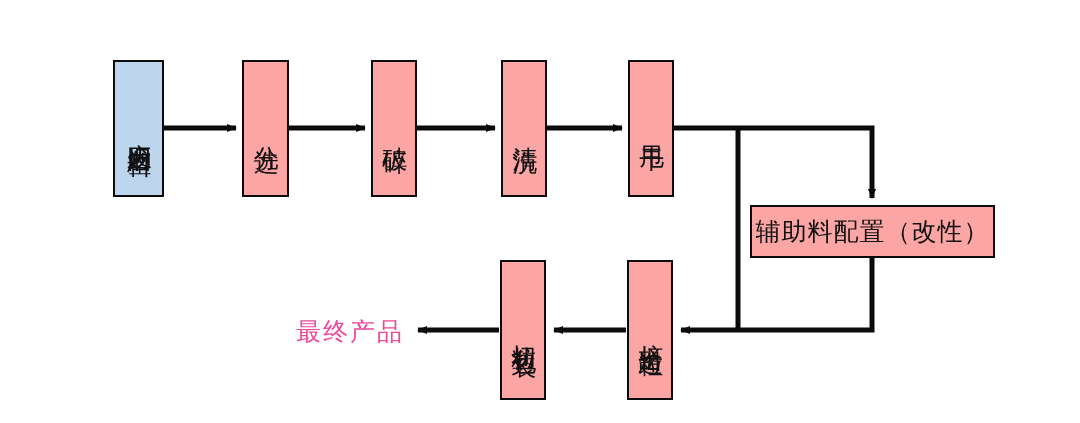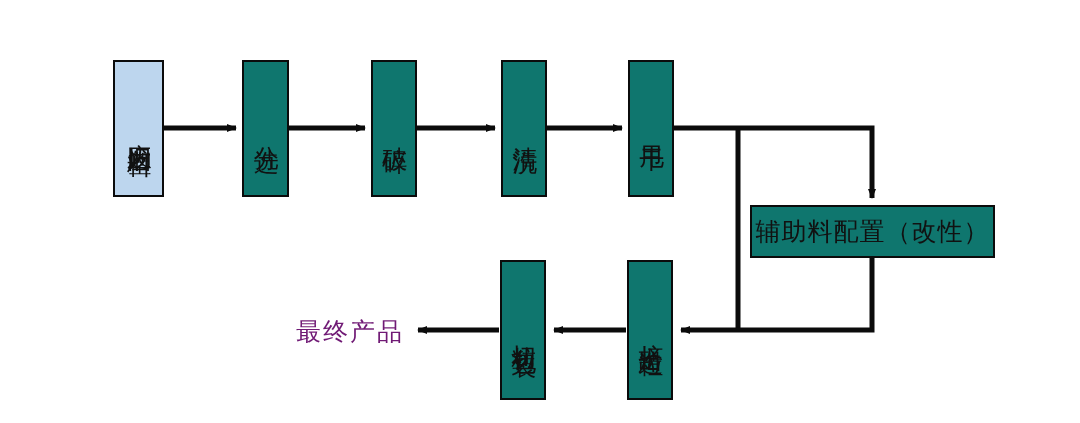--- a/index.html
+++ b/index.html
@@ -21,21 +21,21 @@
     position: absolute;
     left: 0;
     top: 0;
     width: 1080px;
     height: 423px;
   }
   .node {
     position: absolute;
     box-sizing: border-box;
     border: 2.5px solid #0b0b0b;
-    background: #0f766e;
+    background: #fca5a5;
     display: flex;
     align-items: center;
     justify-content: center;
     color: #111111;
   }
   .node.filled {
     background: #bdd6ee;
   }
   .node .label-v {
     writing-mode: vertical-rl;
@@ -50,21 +50,21 @@
     font-size: 25px;
     line-height: 1.1;
     letter-spacing: 1px;
     font-family: "DejaVu Serif", "Liberation Serif", serif;
     white-space: nowrap;
   }
   .free-text {
     position: absolute;
     font-size: 25px;
     letter-spacing: 2px;
-    color: #701a75;
+    color: #ec4899;
     white-space: nowrap;
     font-family: "DejaVu Serif", "Liberation Serif", serif;
   }
 </style>
 </head>
 <body>
 
 <div id="canvas">
 
   <svg id="flow-svg" viewBox="0 0 1080 423" xmlns="http://www.w3.org/2000/svg">

